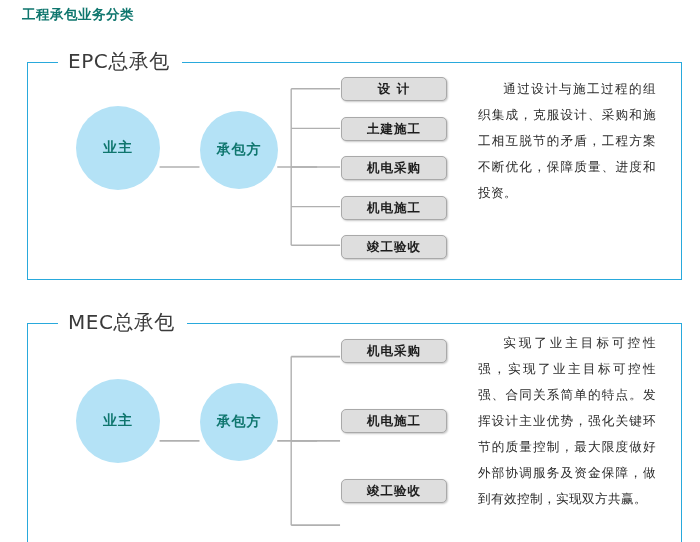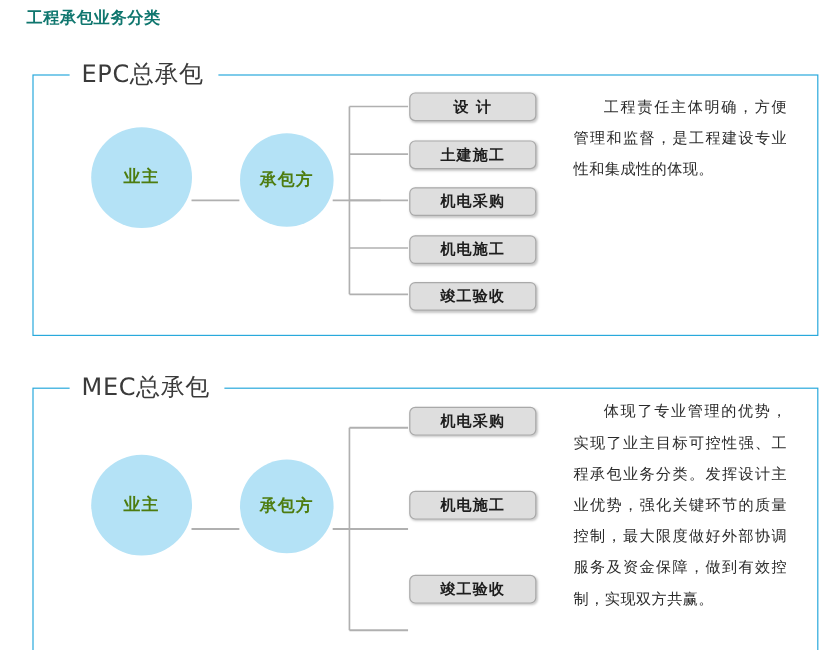--- a/index.html
+++ b/index.html
@@ -58,21 +58,21 @@
 
   .circle {
     position: absolute;
     border-radius: 50%;
     background: #b4e2f6;
     display: flex;
     align-items: center;
     justify-content: center;
     font-size: 14px;
     font-weight: bold;
-    color: #4d7c0f;
+    color: #0f766e;
     letter-spacing: 1px;
   }
 
   .node-box {
     position: absolute;
     width: 106px;
     height: 24px;
     background: #dedede;
     border: 1px solid #a9a9a9;
     border-radius: 5px;
@@ -157,21 +157,21 @@
       <span>机电施工</span>
     </div>
     <div class="node-box" style="left:313px; top:172px;">
       <span>竣工验收</span>
     </div>
 
   </div>
 </div>
 
 <div class="desc" id="desc-epc">
-  <p>工程责任主体明确，方便管理和监督，是工程建设专业性和集成性的体现。</p>
+  <p>通过设计与施工过程的组织集成，克服设计、采购和施工相互脱节的矛盾，工程方案不断优化，保障质量、进度和投资。</p>
 </div>
 
 <div class="panel" id="panel-mec">
 
   <div class="panel-title">MEC总承包</div>
 
   <div class="diagram">
 
     <svg class="connector-svg" viewBox="0 0 655 205" preserveAspectRatio="none">
       <g stroke="#b0b0b0" stroke-width="1.4" fill="none">
@@ -199,14 +199,14 @@
       <span>机电施工</span>
     </div>
     <div class="node-box" style="left:313px; top:155px;">
       <span>竣工验收</span>
     </div>
 
   </div>
 </div>
 
 <div class="desc" id="desc-mec">
-  <p>体现了专业管理的优势，实现了业主目标可控性强、工程承包业务分类。发挥设计主业优势，强化关键环节的质量控制，最大限度做好外部协调服务及资金保障，做到有效控制，实现双方共赢。</p>
+  <p>实现了业主目标可控性强，实现了业主目标可控性强、合同关系简单的特点。发挥设计主业优势，强化关键环节的质量控制，最大限度做好外部协调服务及资金保障，做到有效控制，实现双方共赢。</p>
 </div>
 
 </body></html>

